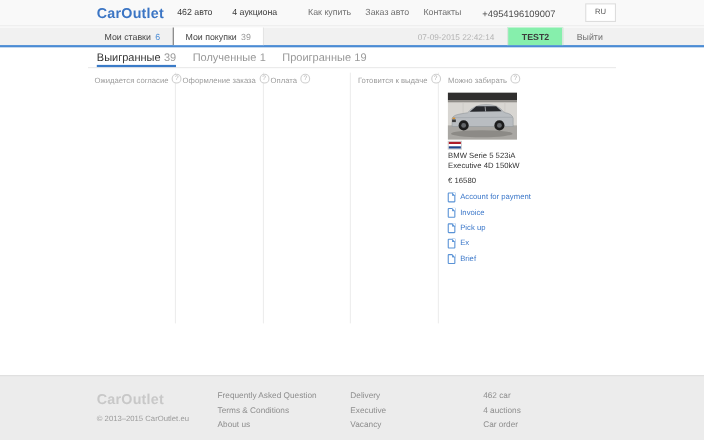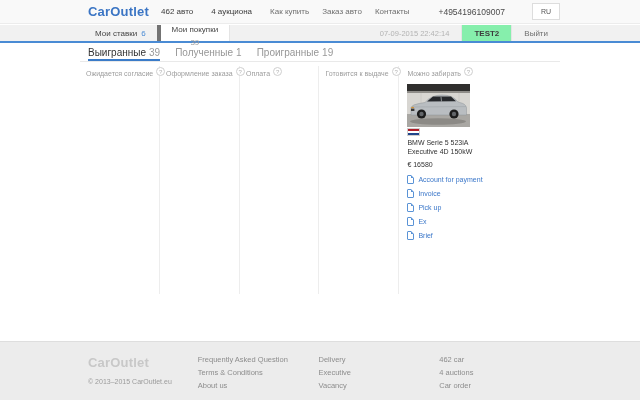--- a/index.html
+++ b/index.html
@@ -13,32 +13,32 @@
   
   .topbar { position:absolute; top:0; left:0; right:0; height:24px;
             background:#f9f9f9; border-bottom:1px solid #ececec; }
   .topbar-inner { height:100%; margin:0 80px; display:flex; align-items:center; }
   .logo { font-size:13px; font-weight:bold; color:#3b75c4; letter-spacing:.2px; margin-left:8px; cursor:pointer; }
   .top-nav-left { display:flex; gap:18px; margin-left:12px; }
   .top-nav-left span { font-size:8px; color:#3a3a3a; cursor:pointer; }
   .top-spacer { flex:1; }
   .top-nav-right { display:flex; gap:13px; align-items:center; }
   .top-nav-right .nav-item { font-size:8px; color:#6f6f6f; cursor:pointer; }
-  .phone { font-size:8.5px; color:#4a4a4a; margin-left:16px; cursor:pointer; }
+  .phone { font-size:8.5px; color:#4a4a4a; margin-left:6px; cursor:pointer; }
   .lang-box { margin-left:14px; background:#fff; border:1px solid #ddd;
               font-size:7px; color:#555; padding:4px 8px; cursor:pointer; }
 
   
   .tabbar { position:absolute; top:25px; left:0; right:0; height:18px;
             background:#f1f1f1; border-bottom:2px solid #4a8bd4; }
   .tabbar-inner { height:100%; margin:0 80px; display:flex; align-items:stretch; }
   .tab { display:flex; align-items:center; gap:4px; padding:0 11px;
          font-size:8px; color:#444; cursor:pointer; }
   .tab:first-child { margin-left:4px; }
-  .tab.active { background:#fff; border-left:4px solid #737373; border-right:1px solid #e4e4e4;flex-direction:column; }
+  .tab.active { background:#fff; border-left:1px solid #737373; border-right:1px solid #e4e4e4; }
   .count-blue { color:#4a8bd4; }
   .count-gray { color:#9a9a9a; }
   .tab-spacer { flex:1; }
   .datetime { font-size:7.5px; color:#b3b3b3; align-self:center; margin-right:12px;margin-left:40px; }
   .user-box { display:flex; align-items:center; padding:0 12px; background:#86efac;
               border-left:1px solid #e4e4e4; border-right:1px solid #e4e4e4;
               font-size:8px; font-weight:bold; color:#3c3c3c; cursor:pointer; }
   .logout { display:flex; align-items:center; font-size:8px; color:#6f6f6f;
             padding:0 12px; cursor:pointer; }
 

